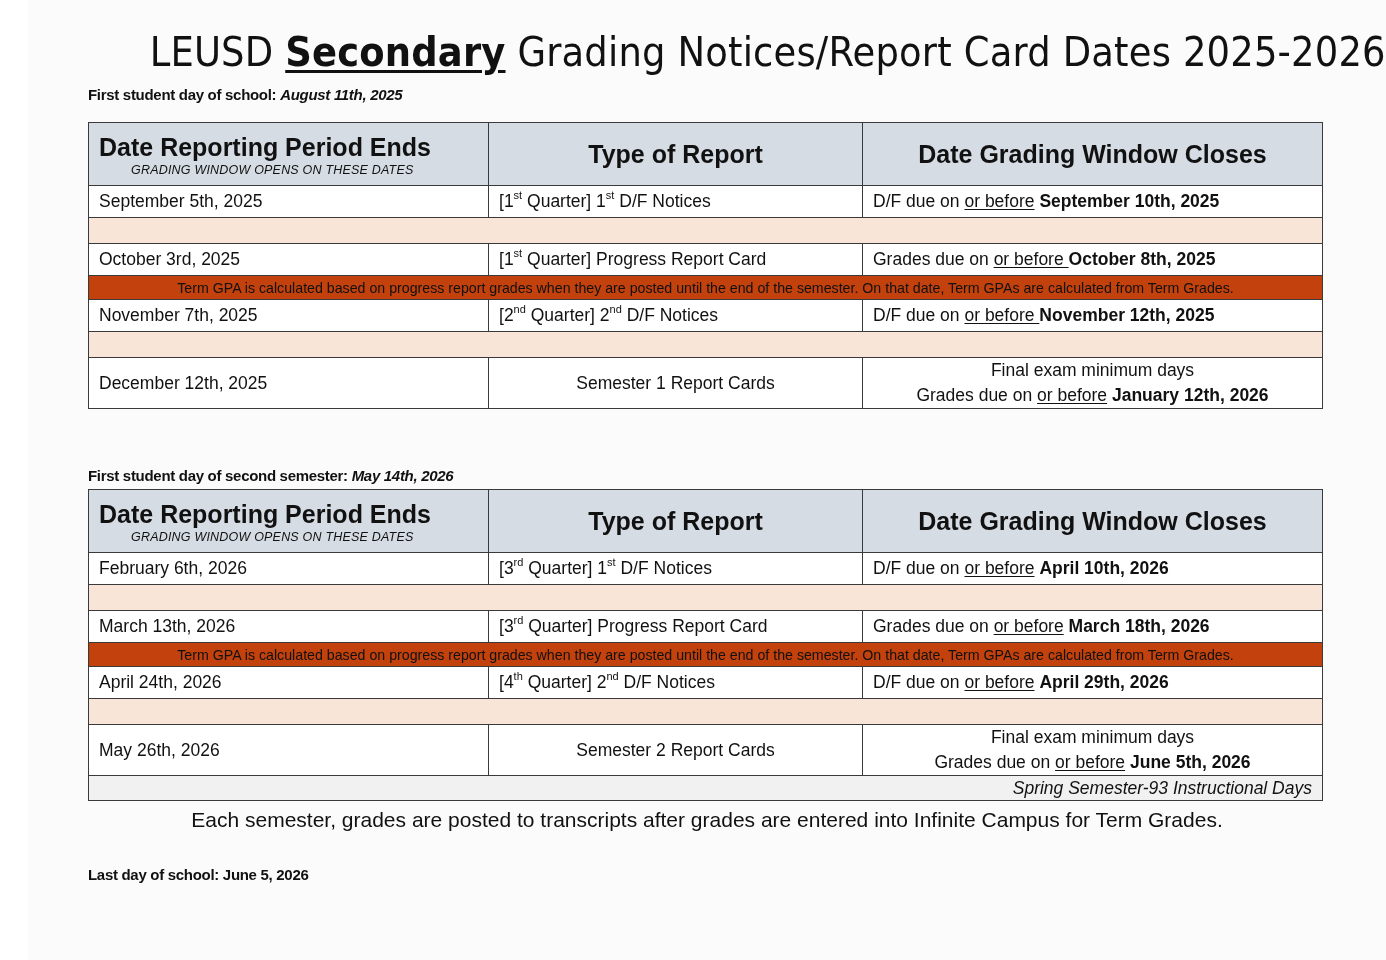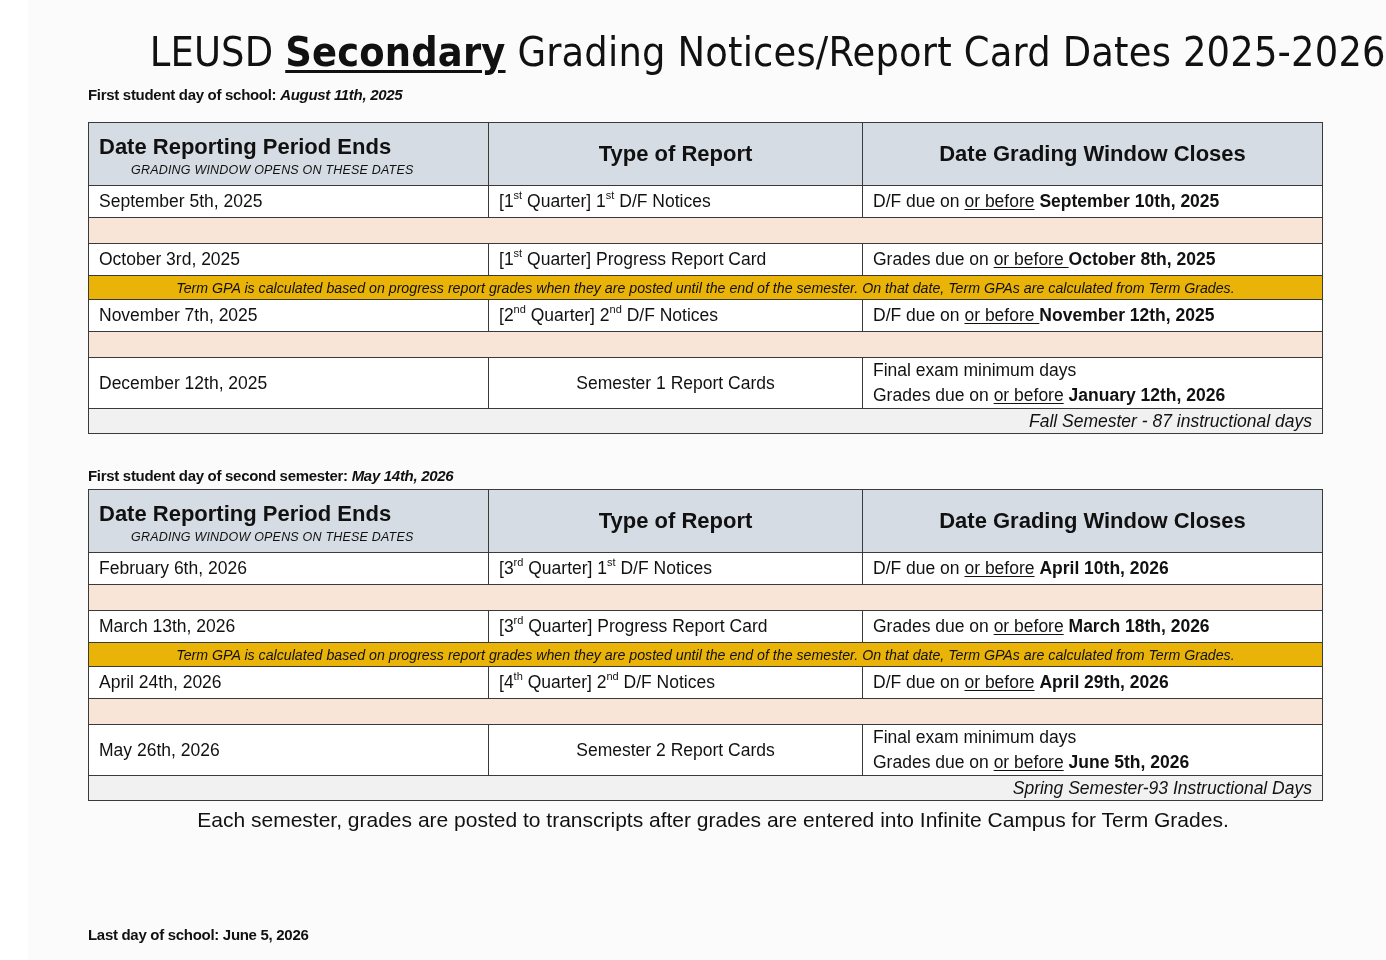--- a/index.html
+++ b/index.html
@@ -24,36 +24,36 @@
       font-family: "Liberation Sans", sans-serif; letter-spacing: -0.3px;
     }
     .subline i { font-style: italic; }
     table {
       position: absolute; left: 0; width: 1234px; border-collapse: collapse;
       table-layout: fixed; font-size: 17.5px;
     }
     td, th { border: 1.5px solid #3a3a3a; padding: 0 10px; vertical-align: middle; white-space: nowrap; overflow: hidden; }
     col.c1 { width: 400px; } col.c2 { width: 374px; } col.c3 { width: 460px; }
     th { background: #d6dce4; font-weight: bold; height: 60px; }
-    th .h-main { font-size: 22px; display: block; line-height: 30px; }
+    th .h-main { font-size: 25px; display: block; line-height: 30px; }
     th.h1 { text-align: left; padding-top: 2px; }
     th.h1 .h-sub { font-size: 12.5px; font-style: italic; font-weight: normal; display: block; line-height: 16px; letter-spacing: 0.2px; margin-left: 32px; }
     th.center { text-align: center; }
     tr.row td { background: #ffffff; height: 31px; margin-left: 16px; }
     tr.gap td { background: #f8e5d8; height: 25px; }
-    tr.note td { background: #eab308; height: 23px; text-align: center; font-size: 14.2px; font-style: italic; }
+    tr.note td { background: #c2410c; height: 23px; text-align: center; font-size: 14.2px; }
     tr.tall td { background: #ffffff; height: 50px; }
     tr.tall td.center { text-align: center; margin-left: 21px; }
-    tr.tall td .l2 { display: block; line-height: 25px; }
+    tr.tall td .l2 { display: block; line-height: 25px; text-align: center; }
     tr.total td { background: #f1f1f1; height: 24px; text-align: right; font-style: italic; font-size: 17.5px; }
     sup { font-size: 11px; vertical-align: top; position: relative; top: -2px; }
     u { text-underline-offset: 2px; }
     b { font-weight: bold; }
-    .footer-note { position: absolute; left: 8px; top: 808px; width: 1234px; text-align: center; font-size: 21px; }
-    .last-day { position: absolute; left: 0; top: 926px; font-size: 15px; font-weight: bold; letter-spacing: -0.3px; }
+    .footer-note { position: absolute; left: 2px; top: 808px; width: 1234px; text-align: center; font-size: 21px; }
+    .last-day { position: absolute; left: 0; top: 866px; font-size: 15px; font-weight: bold; letter-spacing: -0.3px; }
   </style>
 </head>
 <body>
 
 <div class="left-strip"></div>
 
 <div class="page">
 
   <div class="title"><span>LEUSD </span><span class="ul">Secondary</span><span> Grading Notices/Report Card Dates 2025-2026</span></div>
 
@@ -103,23 +103,20 @@
           <td colspan="3"></td>
         </tr>
     <tr class="tall">
       <td>December 12th, 2025</td>
       <td class="center">Semester 1 Report Cards</td>
       <td>
             <span class="l2">Final exam minimum days</span>
             <span class="l2"><span>Grades due on </span><u>or before</u> <b>January 12th, 2026</b></span>
           </td>
     </tr>
-    <tr class="total">
-          <td colspan="3">Fall Semester - 87 instructional days</td>
-        </tr>
   </tbody>
     </table>
 
   <div class="subline" style="top:467px;"><span>First student day of second semester: </span><i>May 14th, 2026</i></div>
 
   <table style="top:489px;">
     <colgroup>
         <col class="c1">
         <col class="c2">
         <col class="c3">

